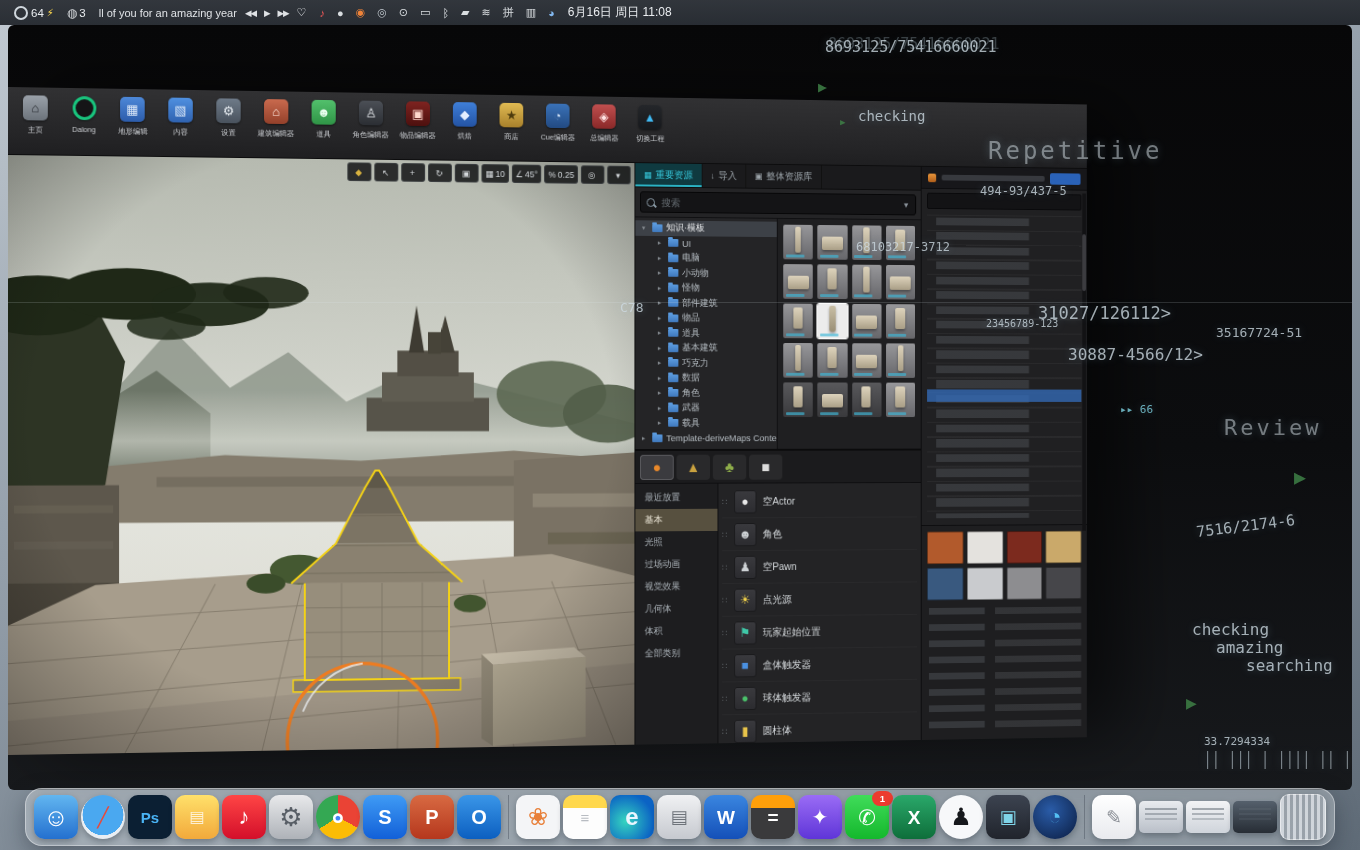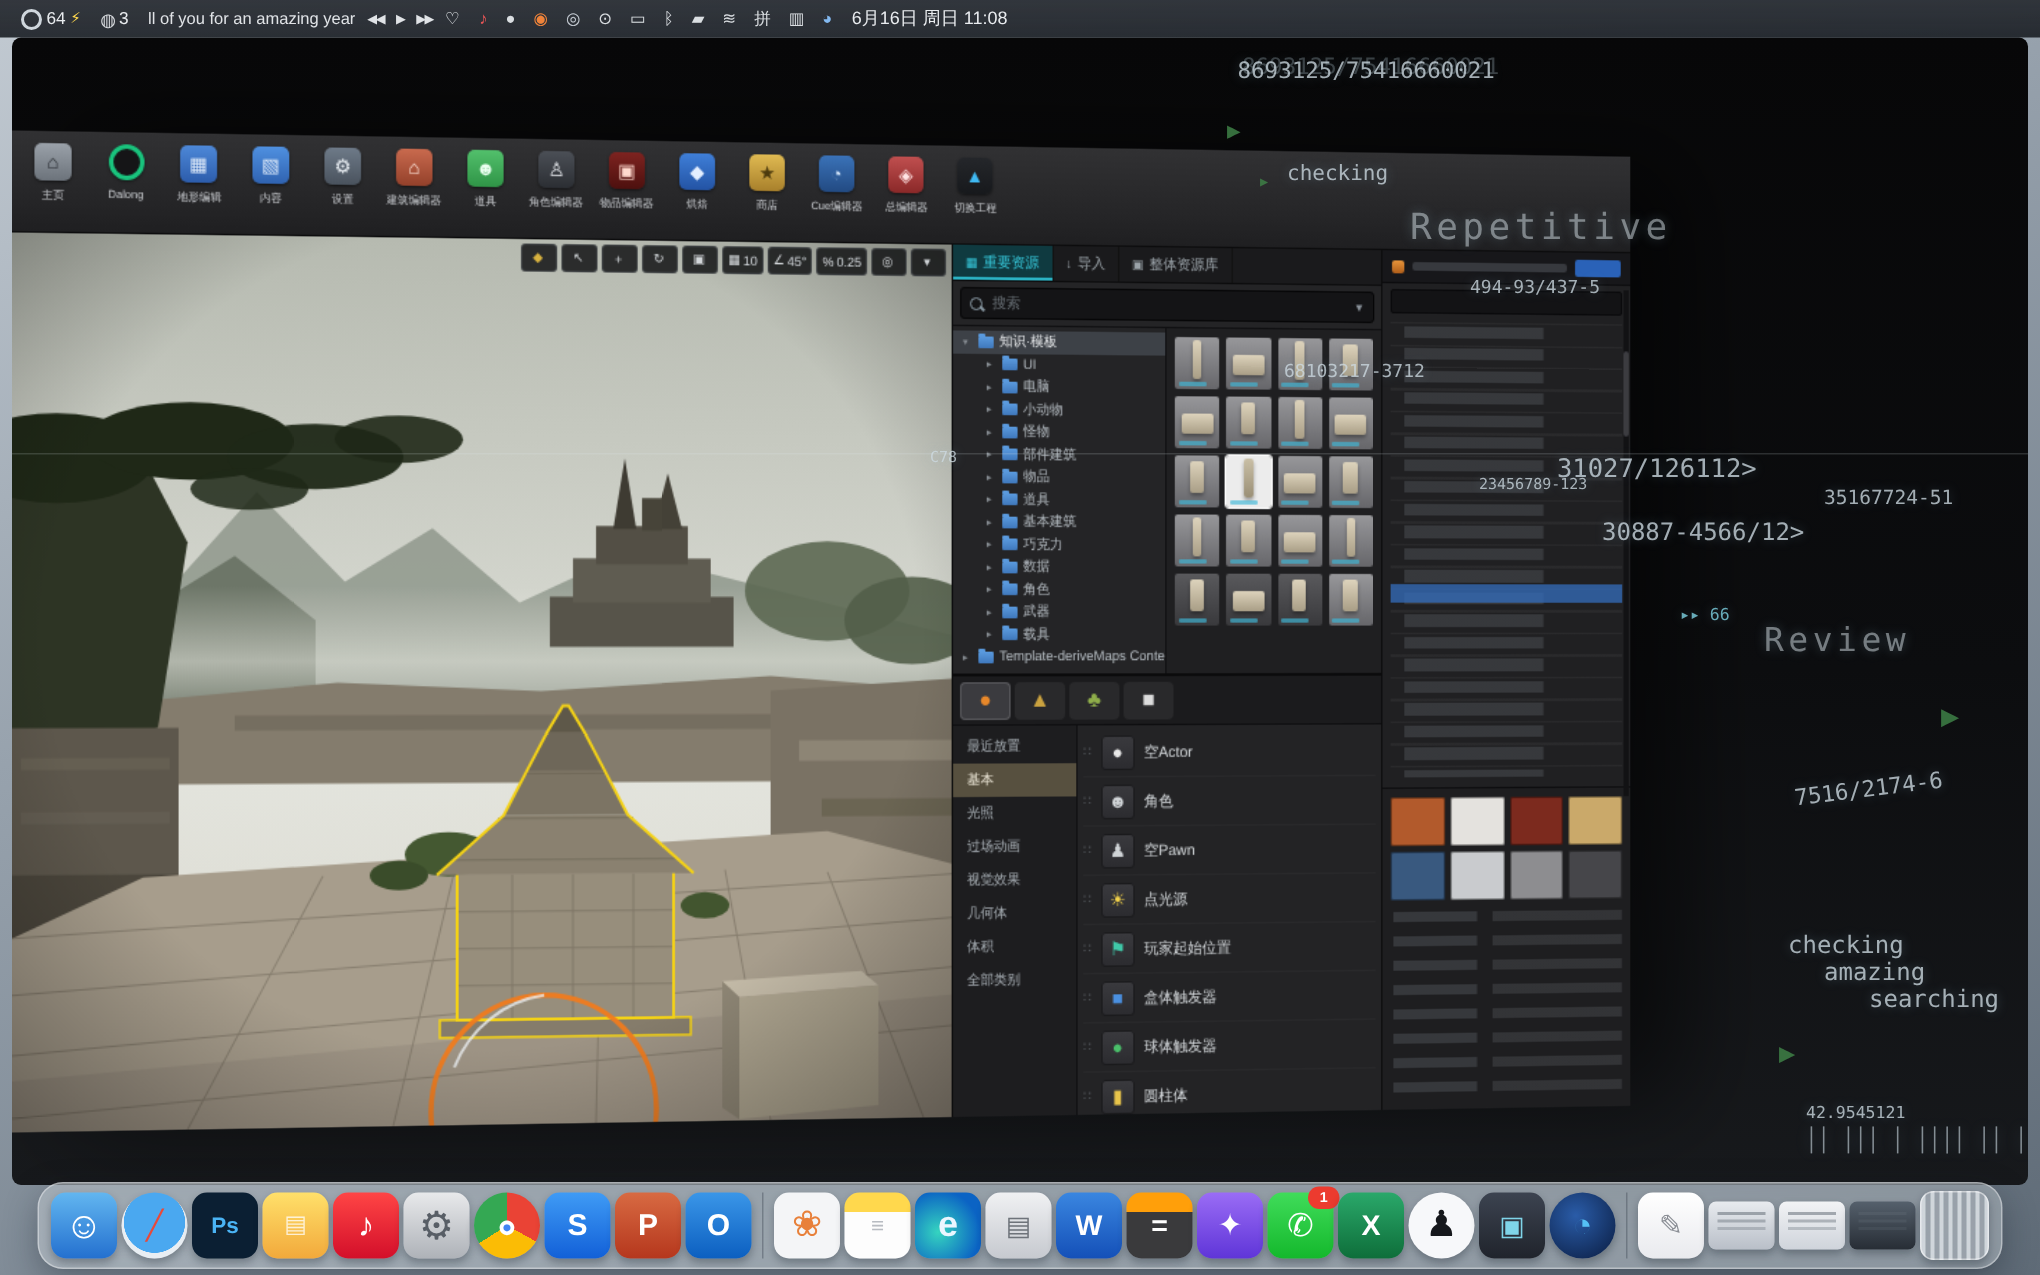--- a/index.html
+++ b/index.html
@@ -106,21 +106,21 @@
   .rp-props{flex:1;background:
     repeating-linear-gradient(180deg,rgba(150,160,170,.2) 0 7px,transparent 7px 17px) 2px 2px/36% 100% no-repeat,
     repeating-linear-gradient(180deg,rgba(190,198,206,.13) 0 7px,transparent 7px 17px) 100% 2px/56% 100% no-repeat;}
   .rp-scroll{position:absolute;right:1px;top:26px;bottom:218px;width:4px;background:#121214;}
   .rp-scroll::after{content:"";position:absolute;top:12%;height:60px;left:0;right:0;background:#3c3c40;border-radius:2px;}
 
   
   .holo{position:absolute;inset:0;pointer-events:none;font-family:"DejaVu Sans Mono",monospace;z-index:10;}
   .holo-item{position:absolute;color:rgba(205,218,226,.78);text-shadow:0 0 8px rgba(160,210,230,.28);white-space:nowrap;}
   .ghost{text-shadow:3px -3px 0 rgba(150,165,175,.35),0 0 8px rgba(160,210,230,.25);}
-  .big{color:rgba(196,206,212,.55);letter-spacing:3px;}
+  .big{color:rgba(196,206,212,.55);letter-spacing:3px;margin-left:48px;}
   .tri{color:rgba(62,128,70,.85);text-shadow:none;}
   .cyan{color:rgba(120,200,215,.85);}
   .tilt{transform:rotate(-7deg);}
   .bars{letter-spacing:1px;transform:scaleY(1.5);transform-origin:top left;color:rgba(205,218,226,.6);}
 
   
   .dock{position:absolute;left:50%;transform:translateX(-50%);bottom:4px;display:flex;align-items:center;gap:3px;padding:5px 8px;background:rgba(240,244,248,.3);border:1px solid rgba(255,255,255,.38);border-radius:17px;backdrop-filter:blur(18px);box-shadow:0 8px 22px rgba(20,30,40,.35);z-index:60;}
   .dk{width:44px;height:44px;flex:none;border-radius:10px;display:flex;align-items:center;justify-content:center;position:relative;box-shadow:0 3px 6px rgba(10,20,30,.3);background:#888;}
   .dk .g{font-size:19px;font-weight:700;line-height:1;}
   .dk.circle{border-radius:50%;}
@@ -601,34 +601,34 @@
 
     <div class="holo">
 
     <div class="holo-item ghost" style="left: 817px; top: 13px; font-size: 15px;">8693125/75416660021</div>
         <div class="holo-item tri" style="left: 810px; top: 53px; font-size: 15px;">▶</div>
         <div class="holo-item" style="left: 850px; top: 83px; font-size: 14px;">checking</div>
         <div class="holo-item tri" style="left: 832px; top: 92px; font-size: 9px;">▶</div>
         <div class="holo-item big" style="left: 932px; top: 112px; font-size: 24px;">Repetitive</div>
         <div class="holo-item" style="left: 972px; top: 159px; font-size: 12px;">494-93/437-5</div>
         <div class="holo-item" style="left: 848px; top: 215px; font-size: 12px;">68103217-3712</div>
-        <div class="holo-item" style="left: 612px; top: 275px; font-size: 10px;">C78</div>
+        <div class="holo-item" style="left: 612px; top: 275px; font-size: 13px;">C78</div>
         <div class="holo-item" style="left: 1030px; top: 278px; font-size: 17px;">31027/126112&gt;</div>
         <div class="holo-item" style="left: 978px; top: 293px; font-size: 10px;">23456789-123</div>
         <div class="holo-item" style="left: 1208px; top: 300px; font-size: 13px;">35167724-51</div>
         <div class="holo-item" style="left: 1060px; top: 320px; font-size: 16px;">30887-4566/12&gt;</div>
         <div class="holo-item cyan" style="left: 1112px; top: 378px; font-size: 11px;">▸▸ 66</div>
         <div class="holo-item big" style="left: 1168px; top: 390px; font-size: 22px;">Review</div>
         <div class="holo-item tri" style="left: 1286px; top: 440px; font-size: 20px;">▶</div>
         <div class="holo-item tilt" style="left: 1188px; top: 492px; font-size: 15px;">7516/2174-6</div>
         <div class="holo-item" style="left: 1184px; top: 595px; font-size: 16px;">checking</div>
         <div class="holo-item" style="left: 1208px; top: 613px; font-size: 16px;">amazing</div>
         <div class="holo-item" style="left: 1238px; top: 631px; font-size: 16px;">searching</div>
         <div class="holo-item tri" style="left: 1178px; top: 667px; font-size: 18px;">▶</div>
-        <div class="holo-item" style="left: 1196px; top: 710px; font-size: 11px;">42.9545121</div>
+        <div class="holo-item" style="left: 1196px; top: 710px; font-size: 11px;">33.7294334</div>
         <div class="holo-item bars" style="left: 1196px; top: 723px; font-size: 12px;">|| ||| | |||| || | |||</div>
       </div>
     <div class="seam"></div>
   </div>
 
   <footer class="dock">
 
   <div class="dk" style="background: linear-gradient(rgb(98, 182, 240), rgb(36, 112, 207));">
         <span class="g" style="color: rgb(255, 255, 255); font-size: 25px;">☺</span>
 

